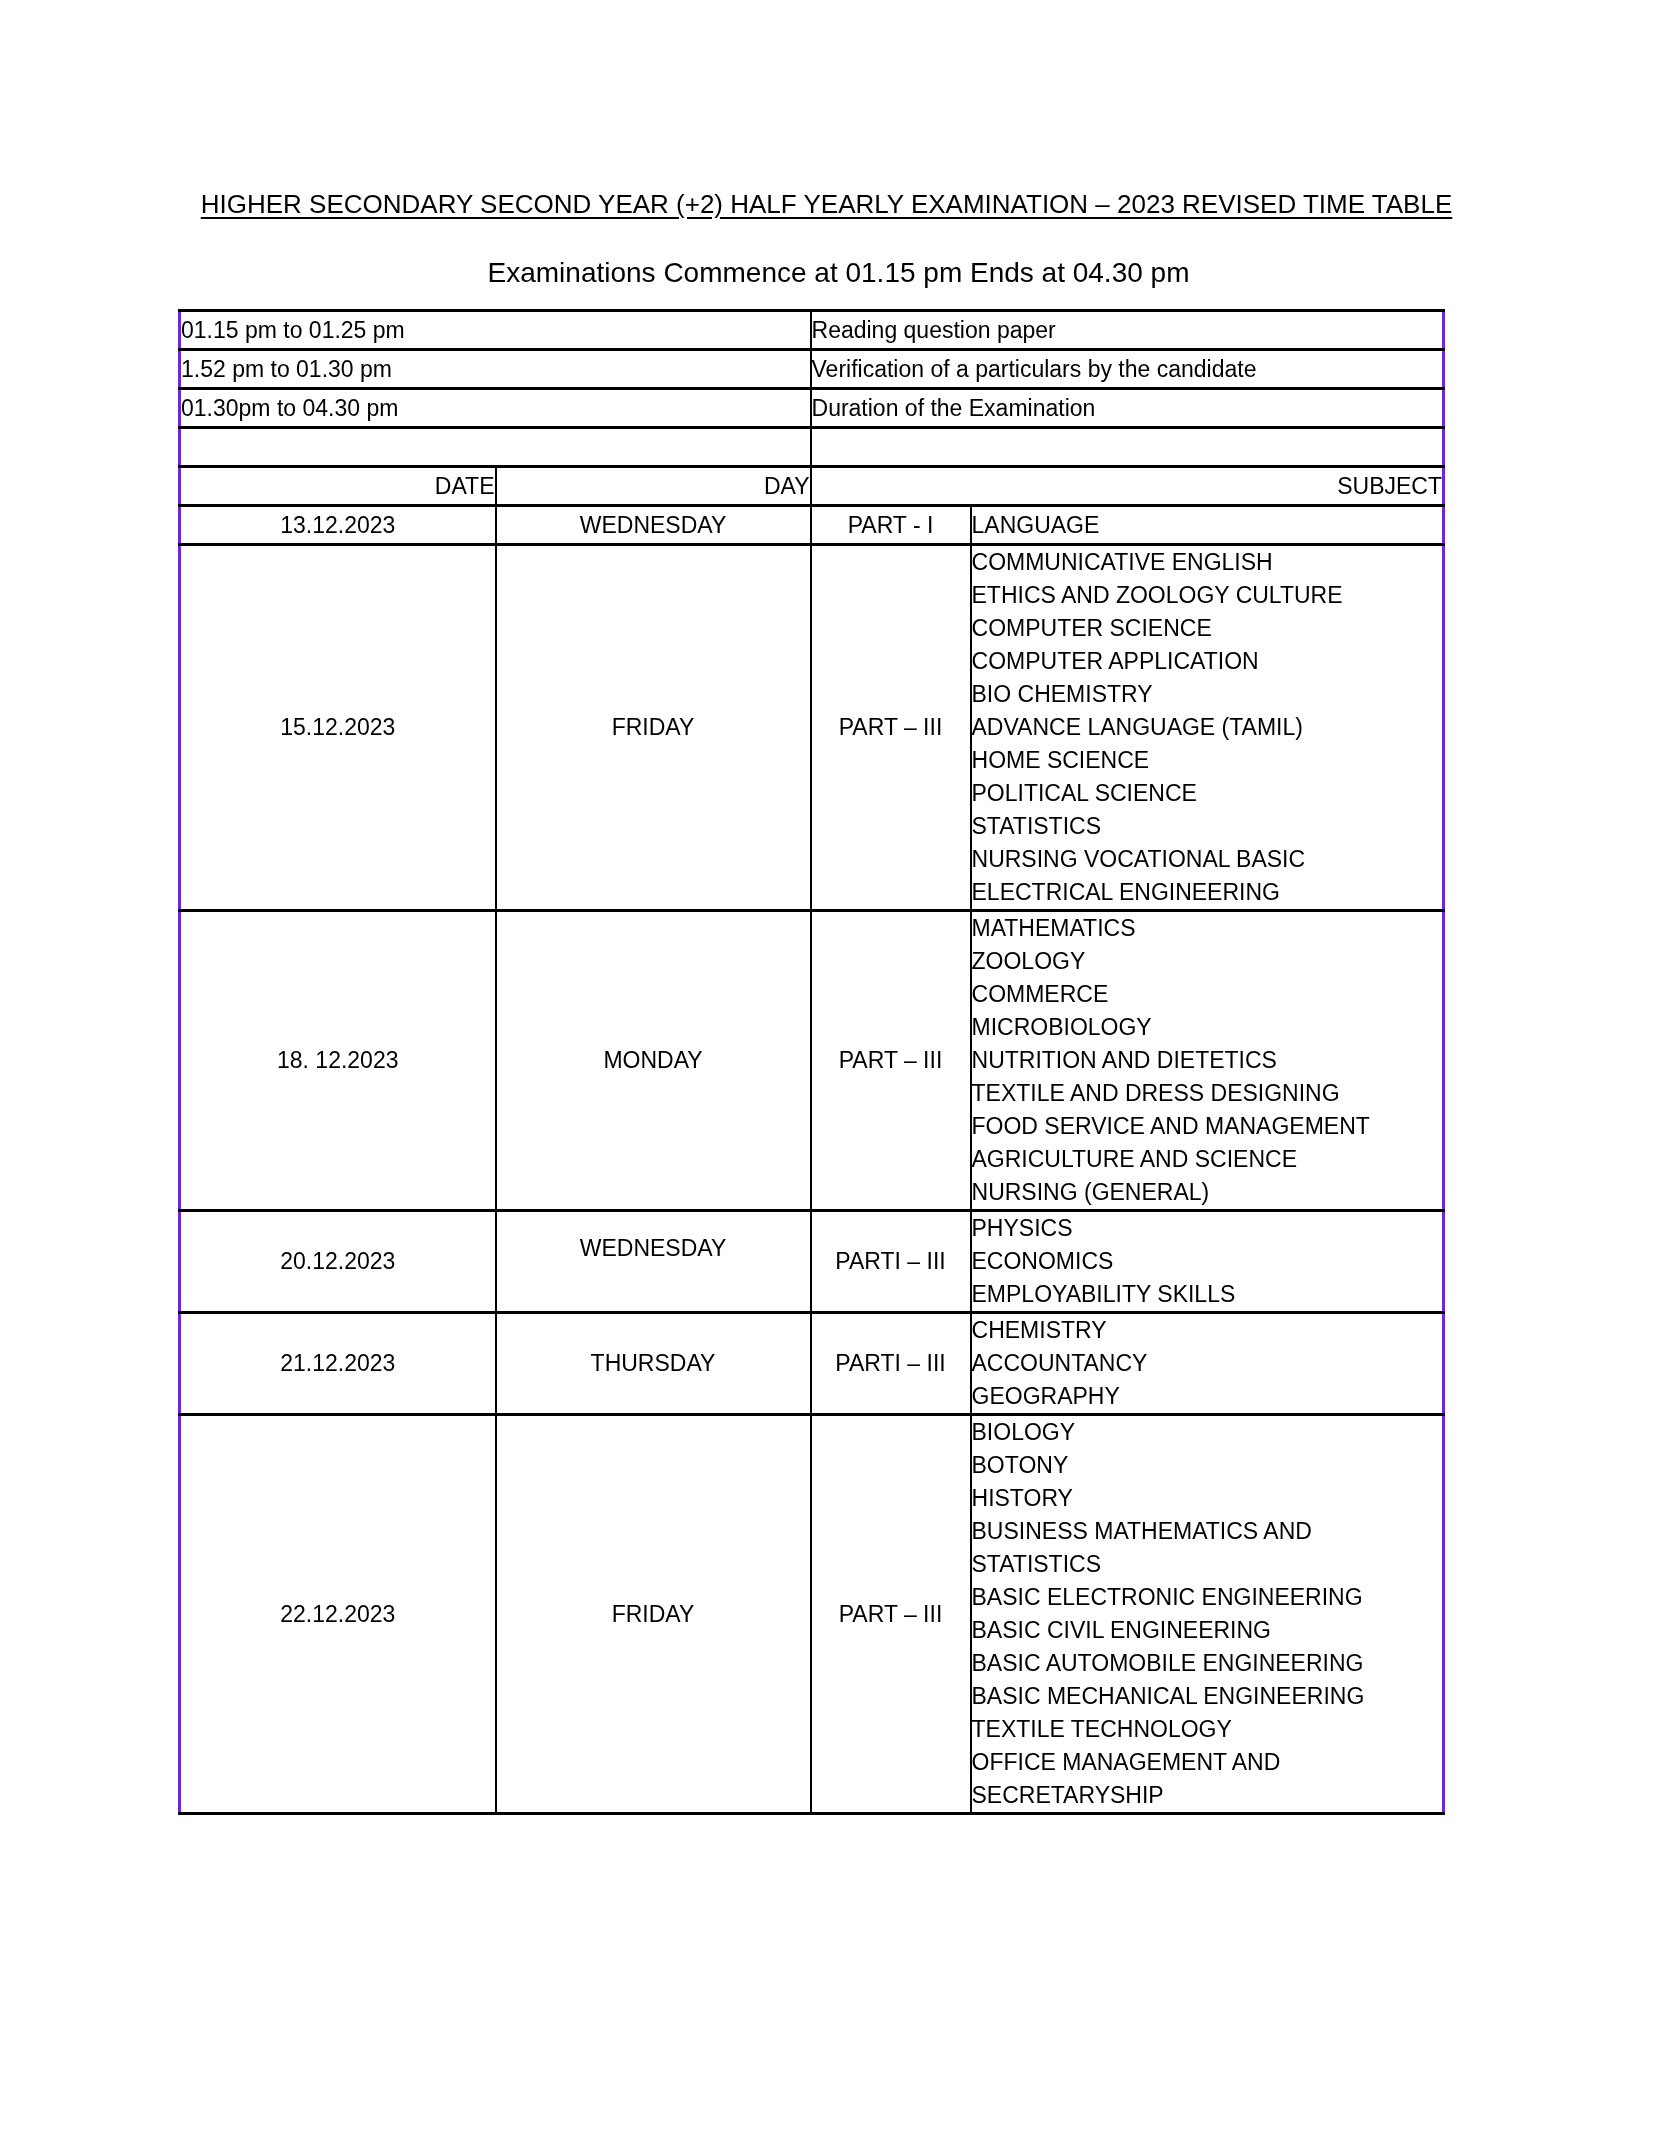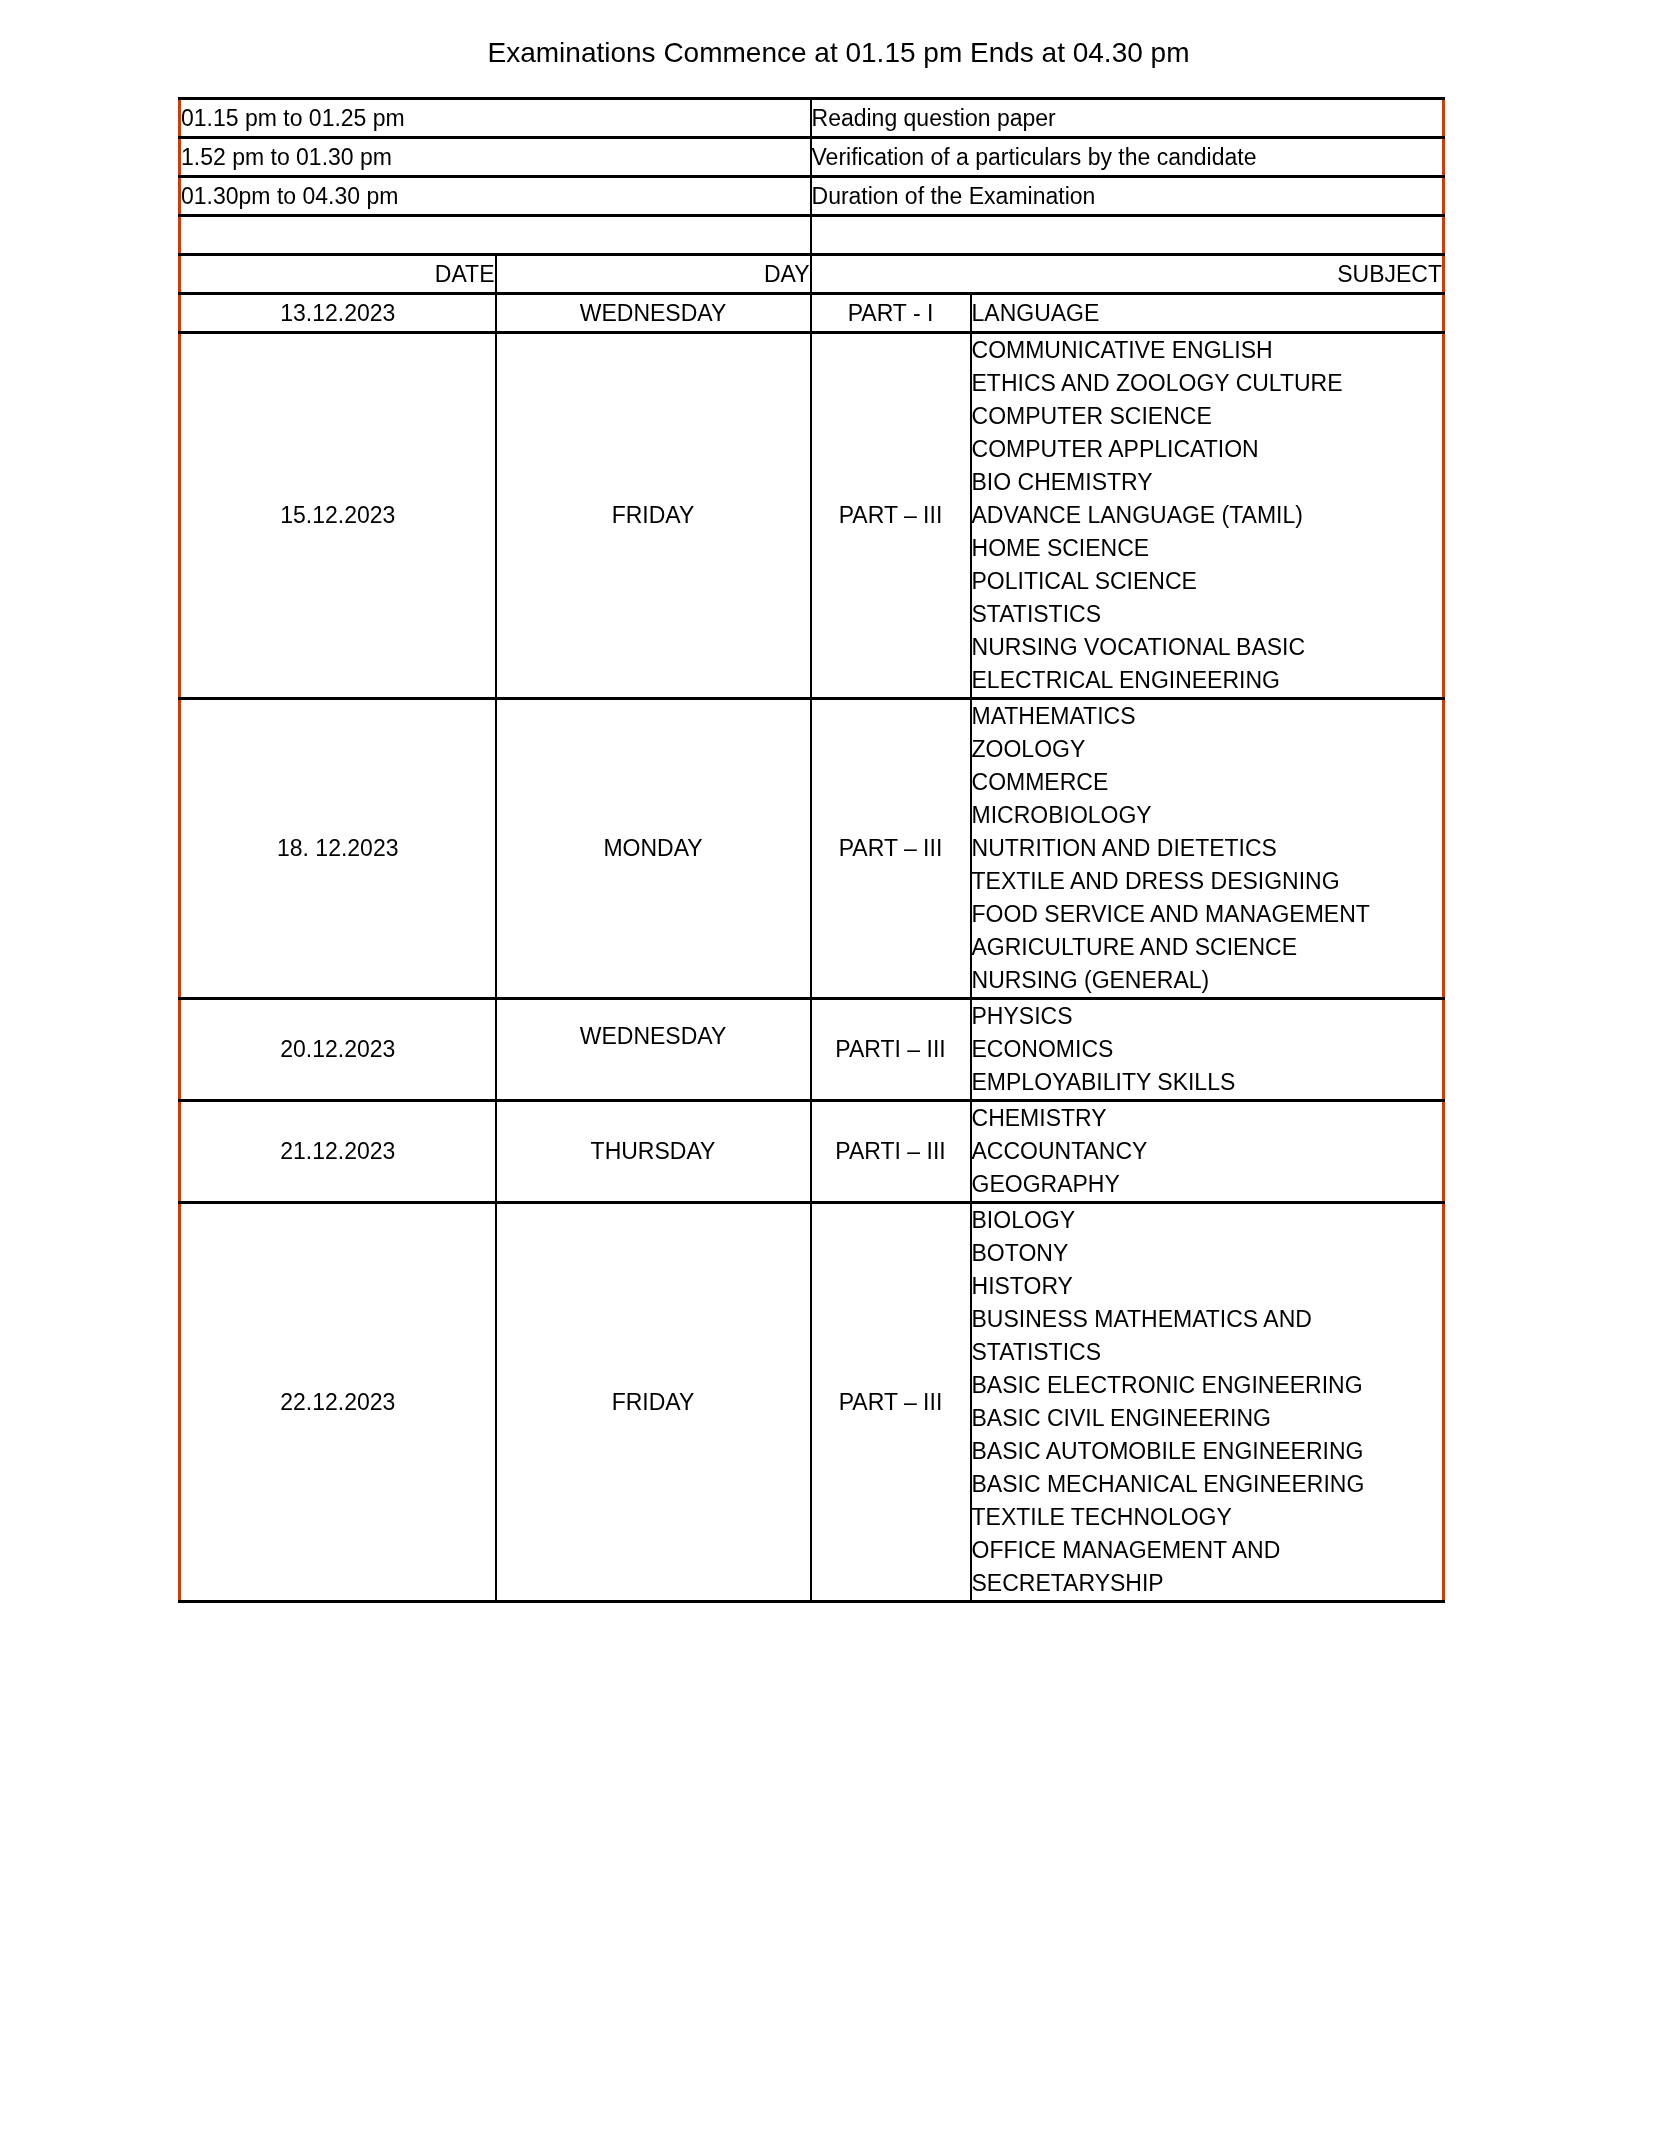--- a/index.html
+++ b/index.html
@@ -28,25 +28,25 @@
   .doc-subtitle {
     margin-top: 36px;
     text-align: center;
     font-size: 28px;
     line-height: 34px;
     font-weight: 400;
     padding-left: 24px;
   }
   table.timetable {
     margin-left: 178px;
-    margin-top: 27px;
+    margin-top: 19px;
     width: 1264px;
     border-collapse: collapse;
     table-layout: fixed;
-    border: 3px solid #c2410c;
+    border: 3px solid #6d28d9;
   }
   table.timetable td {
     border-left: 2px solid #000;
     border-right: 2px solid #000;
     border-top: 3px solid #000;
     border-bottom: 3px solid #000;
     font-size: 23px;
     line-height: 33px;
     vertical-align: middle;
     padding: 0;
@@ -72,20 +72,21 @@
   .day-raised {
     position: relative;
     top: -13px;
   }
 </style>
 </head>
 <body>
 
 <div class="page">
 
+  <div class="doc-title">HIGHER SECONDARY SECOND YEAR (+2) HALF YEARLY EXAMINATION – 2023 REVISED TIME TABLE</div>
 
   <div class="doc-subtitle">Examinations Commence at 01.15 pm Ends at 04.30 pm</div>
 
   <table class="timetable">
     <colgroup>
       <col style="width:316px">
       <col style="width:315px">
       <col style="width:160px">
       <col style="width:473px">
     </colgroup>

